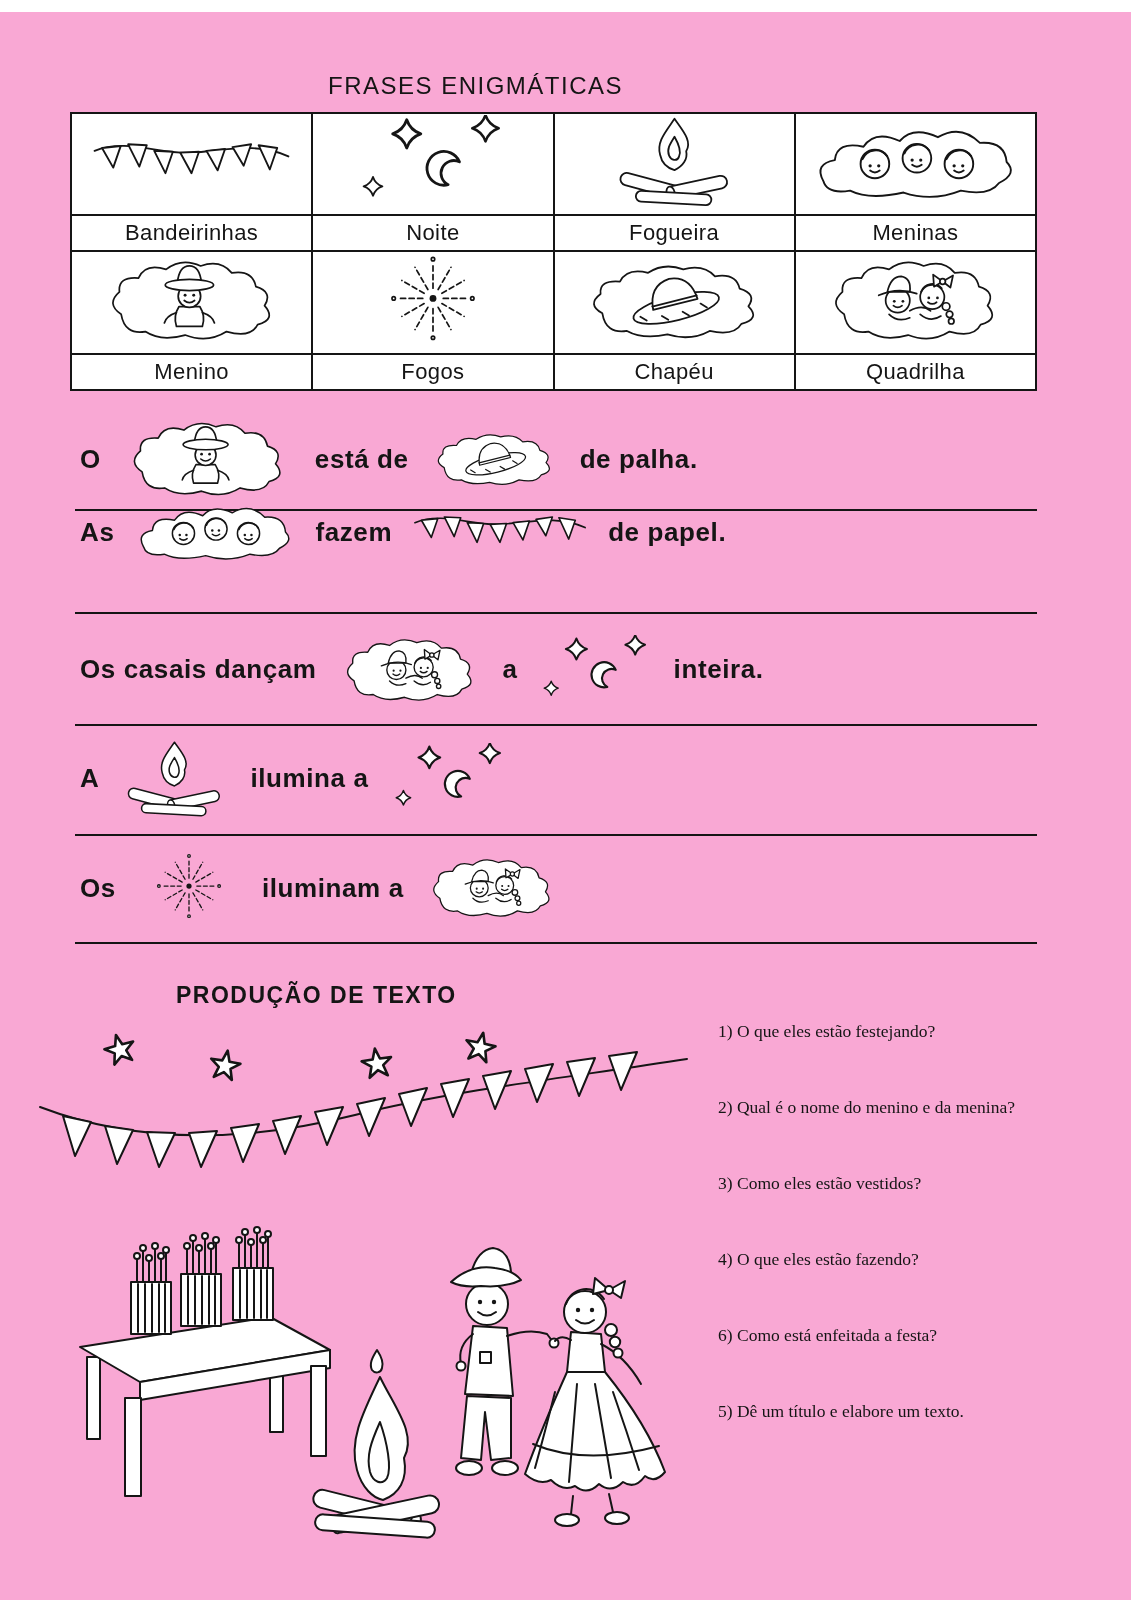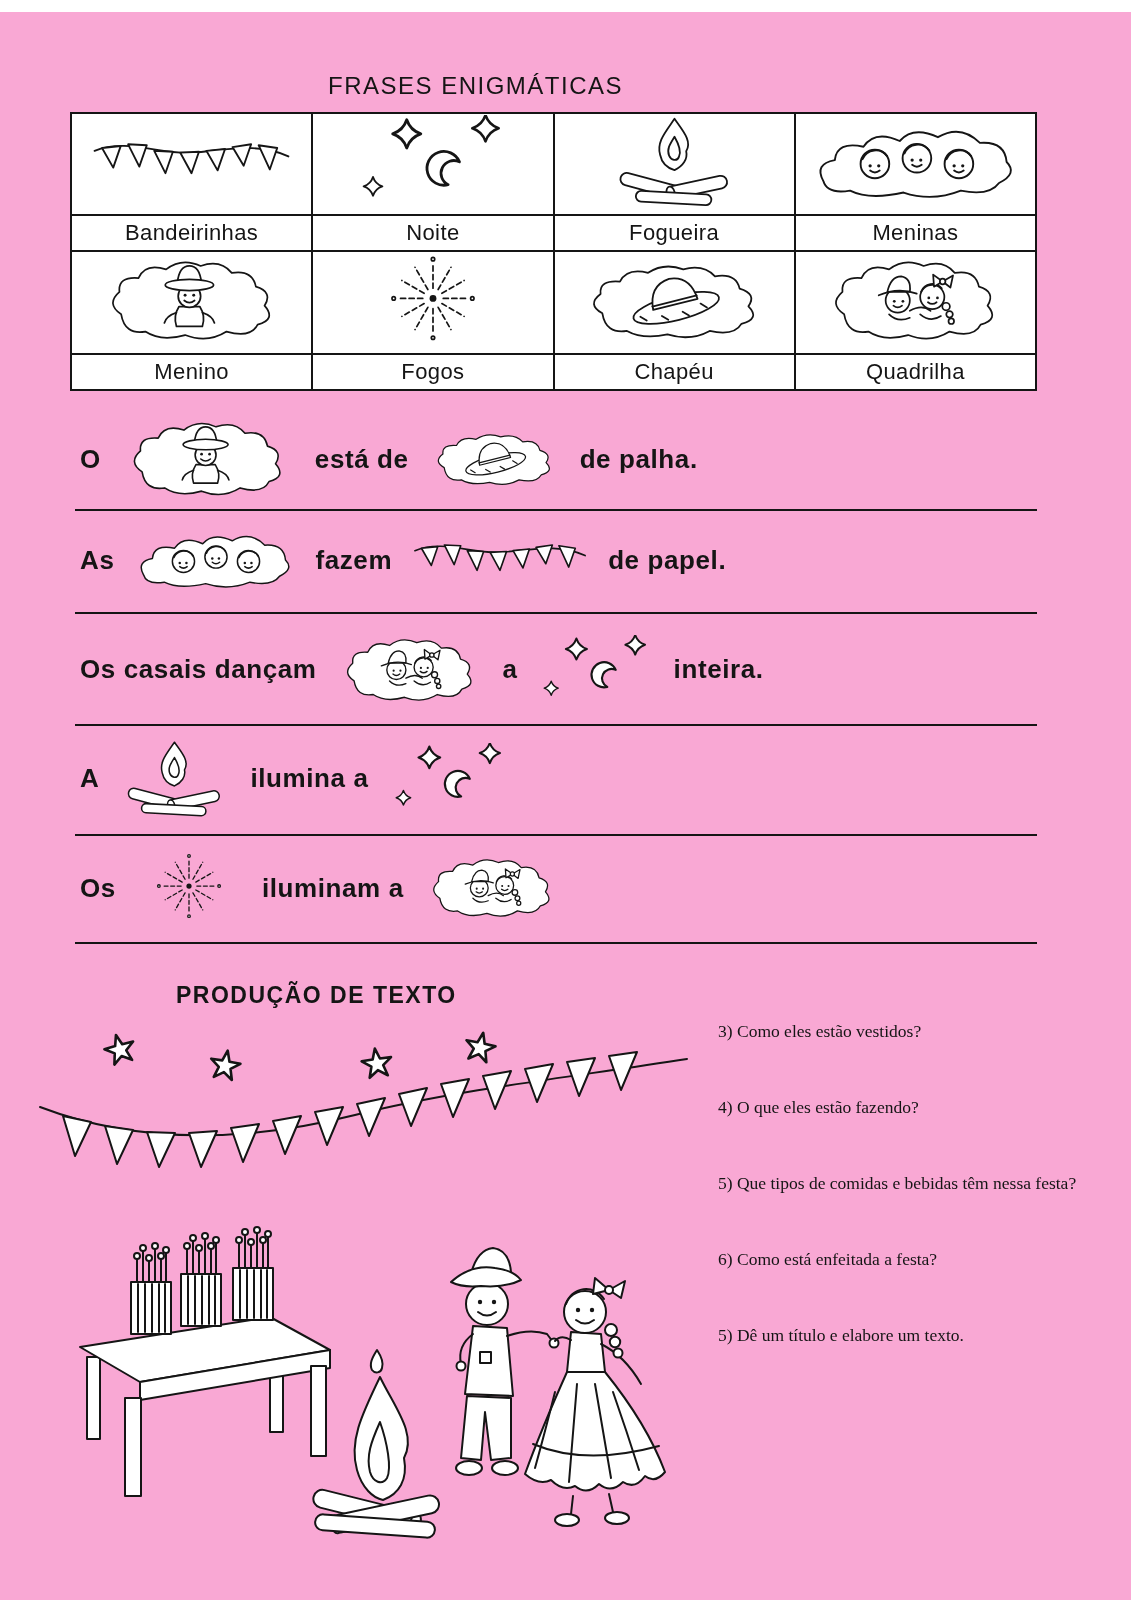--- a/index.html
+++ b/index.html
@@ -25,21 +25,21 @@
   table.vocab tr.img-row td { height:102px; }
   table.vocab tr.label-row td {
     height:36px; font-size:22px; font-weight:400; letter-spacing:.4px;
   }
   .sentence {
     position:absolute; left:80px; display:flex; align-items:center; gap:18px;
     font-size:26px; font-weight:700; letter-spacing:.6px; height:90px;
   }
   .rule { position:absolute; left:75px; width:962px; border-top:2px solid #151515; }
   .s1 { top:402px; }  .r1 { top:497px; }
-  .s2 { top:508px; height:80px;justify-content:space-between; }  .r2 { top:600px; }
+  .s2 { top:480px; height:80px;justify-content:space-between; }  .r2 { top:600px; }
   .s3 { top:615px; height:85px; }  .r3 { top:712px; }
   .s4 { top:724px; height:85px; }  .r4 { top:822px; }
   .s5 { top:836px; height:80px; }  .r5 { top:930px; }
   .scene { position:absolute; top:1000px; left:25px; }
   .questions {
     position:absolute; top:1008px; left:718px; width:360px;
     font-family:"Liberation Serif", serif; font-size:17.5px; line-height:23px;
   }
   .questions .q { margin-bottom:53px; }
   svg .ln { fill:none; stroke:#151515; stroke-width:2; stroke-linecap:round; stroke-linejoin:round; }
@@ -464,20 +464,21 @@
       <circle class="sh" cx="586" cy="318" r="6"></circle>
         <circle class="sh" cx="590" cy="330" r="5.2"></circle>
         <circle class="sh" cx="593" cy="341" r="4.5"></circle>
       <circle class="fl" cx="553" cy="298" r="2.2"></circle>
         <circle class="fl" cx="567" cy="298" r="2.2"></circle>
       <path class="ln" d="M551,308 Q560,315 569,308"></path>
     </g>
   </svg>
 
   <div class="questions">
+    <div class="q">1) O que eles estão festejando?</div>
+    <div class="q">2) Qual é o nome do menino e da menina?</div>
     <div class="q">3) Como eles estão vestidos?</div>
     <div class="q">4) O que eles estão fazendo?</div>
-    <div class="q">5) Que tipos de comidas e bebidas têm nessa festa?</div>
     <div class="q">6) Como está enfeitada a festa?</div>
     <div class="q">5) Dê um título e elabore um texto.</div>
   </div>
 
 </div>
 
 </body></html>

